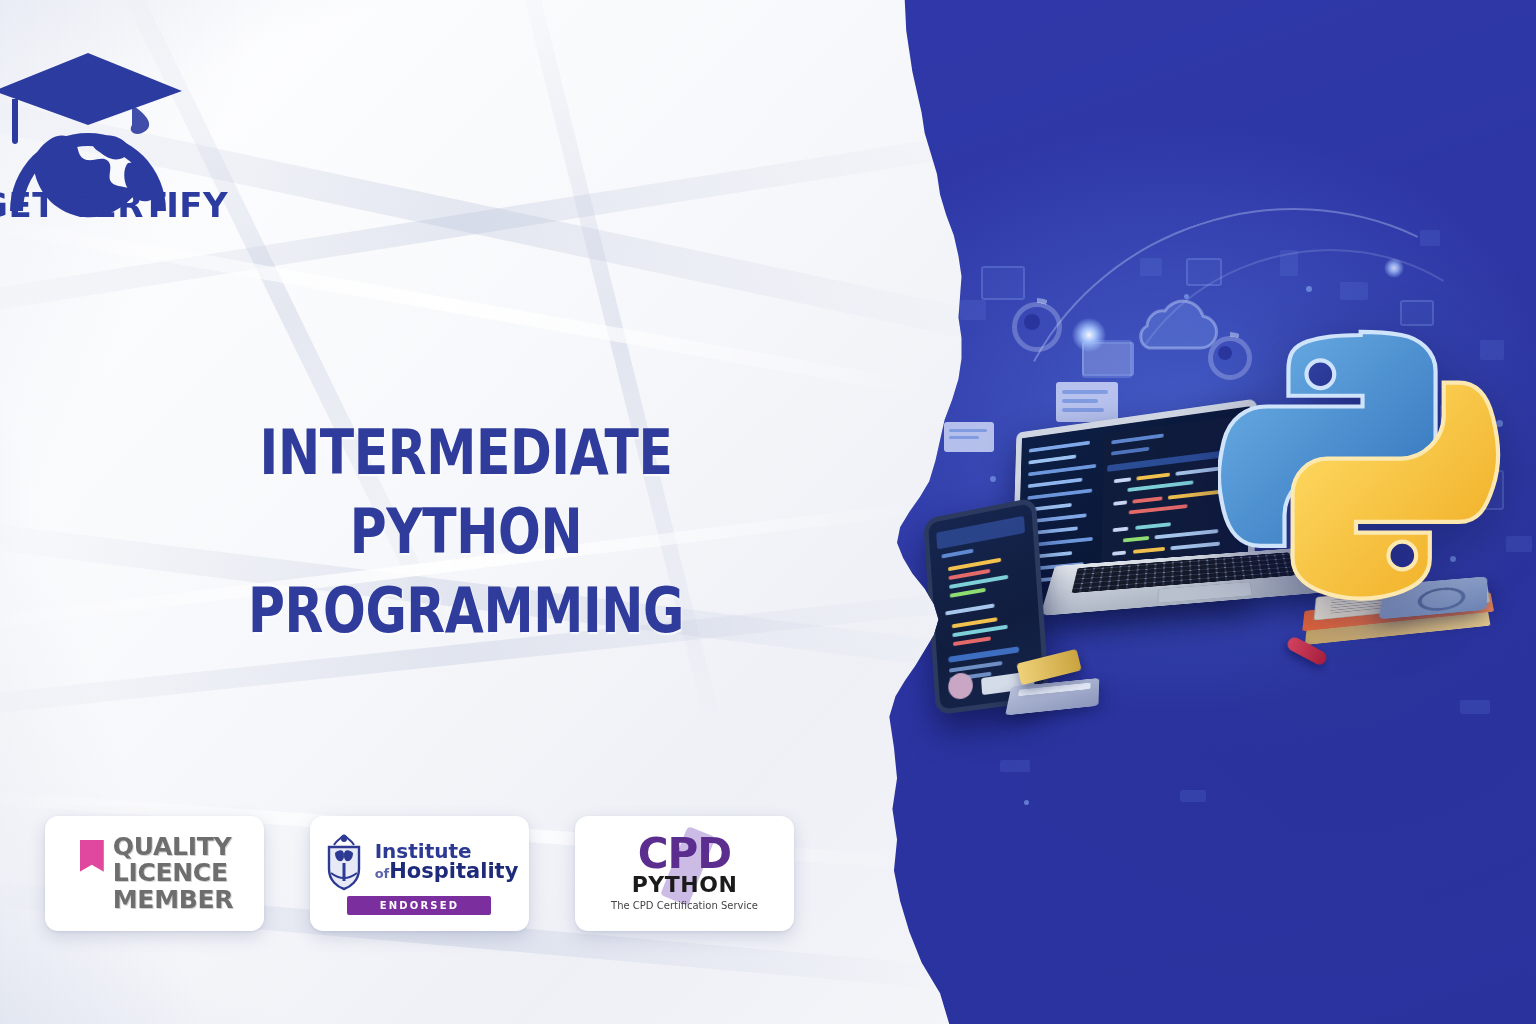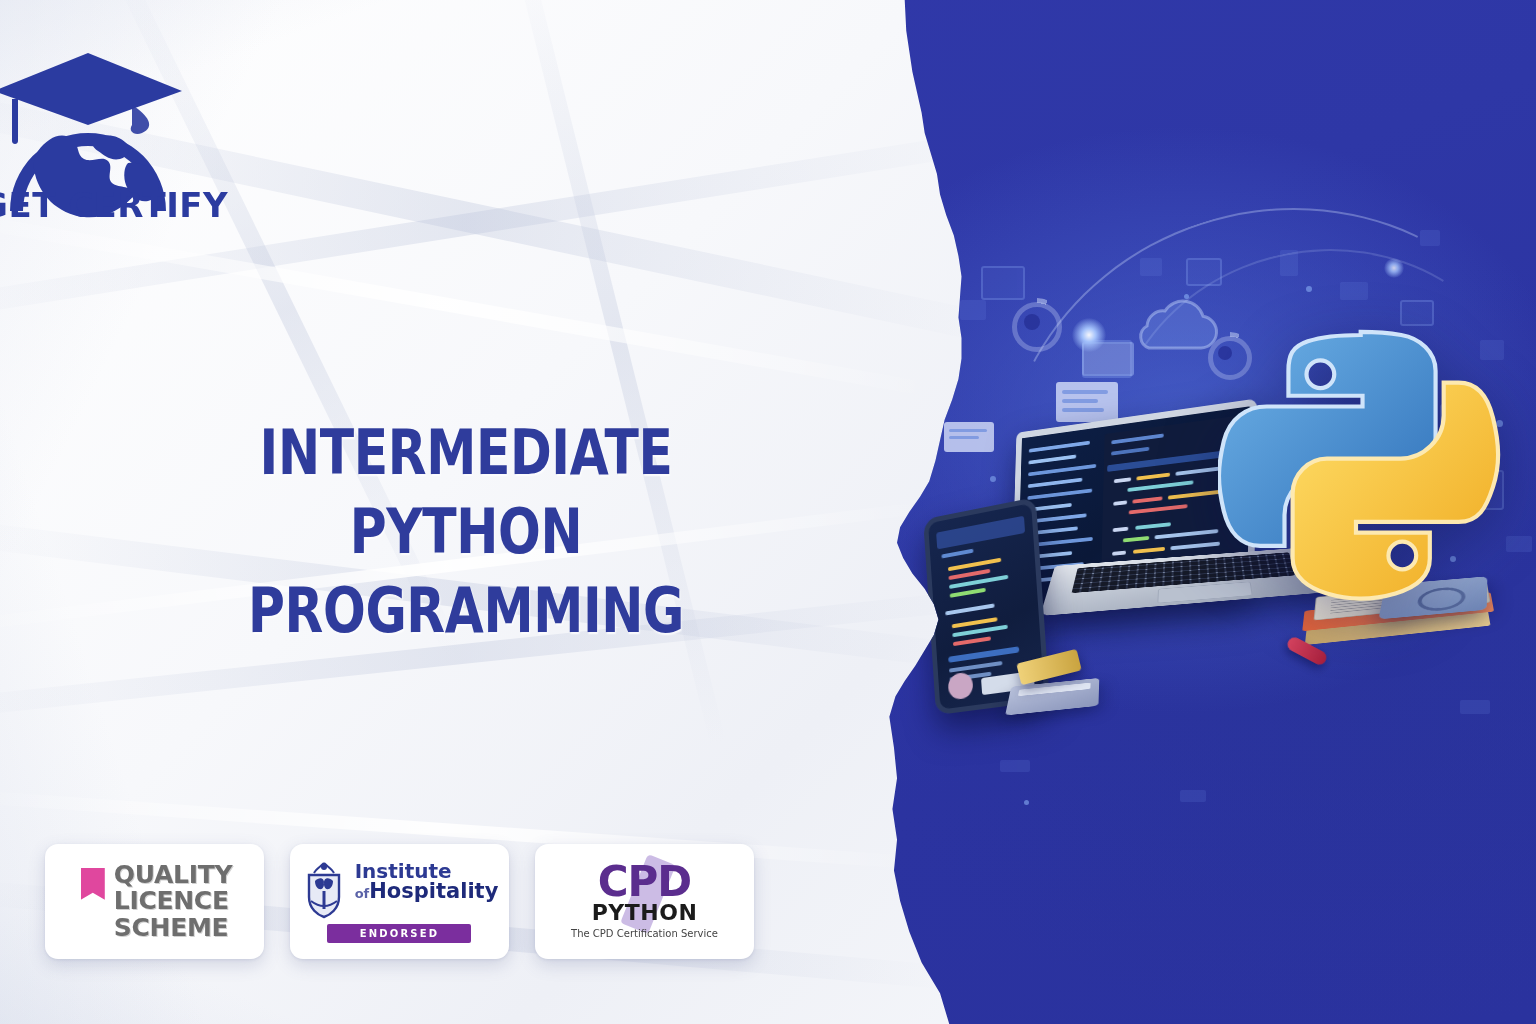--- a/index.html
+++ b/index.html
@@ -137,36 +137,36 @@
     position:absolute;left:60px;top:372px;width:812px;text-align:center;
     color:#2F3C9C;font-weight:900;font-size:63px;line-height:1.25;
     letter-spacing:-.5px;
     font-family:"DejaVu Sans", sans-serif;
     transform:scaleX(.80);transform-origin:center top;
     text-shadow:1px 2px 2px rgba(255,255,255,.9), 0 1px 0 rgba(130,140,200,.25);
   }
   .title .l2{display:block;}
 
   
-  .cards{position:absolute;left:45px;top:844px;display:flex;gap:26px;}
+  .cards{position:absolute;left:45px;top:816px;display:flex;gap:46px;}
   .card{
     width:219px;height:115px;background:#ffffff;border-radius:13px;
     box-shadow:0 6px 17px rgba(80,92,140,.20), 0 1px 3px rgba(80,92,140,.12);
     display:flex;align-items:center;justify-content:center;position:relative;
   }
   
   .qls{display:flex;align-items:flex-start;gap:9px;padding-left:4px;}
   .ribbon{width:24px;height:32px;background:#E0479E;margin-top:6px;
     clip-path:polygon(0 0,100% 0,100% 100%,50% 78%,0 100%);}
   .qlstext{font-family:"DejaVu Sans", sans-serif;font-weight:800;font-size:25px;
     line-height:1.06;color:#6E6E6E;letter-spacing:-.3px;
     text-shadow:1px 1px 0 rgba(150,150,150,.45);}
   
   .ioh{display:flex;flex-direction:column;align-items:center;gap:5px;}
-  .ioh-row{display:flex;align-items:flex-start;gap:8px;}
+  .ioh-row{display:flex;align-items:center;gap:8px;}
   .ioh-txt{font-family:"DejaVu Sans", sans-serif;line-height:1.0;text-align:left;}
   .ioh-1{font-size:20px;font-weight:700;color:#2D3A93;}
   .ioh-2{font-size:21px;font-weight:800;color:#1E2A7A;}
   .ioh-2 .of{font-size:13px;font-weight:600;color:#5b63a8;}
   .endorsed{background:#7B2E9E;color:#fff;font-size:10px;font-weight:800;
     letter-spacing:2.2px;padding:4px 0;width:144px;text-align:center;border-radius:2px;
     font-family:"DejaVu Sans", sans-serif;}
   
   .cpd{display:flex;flex-direction:column;align-items:center;position:relative;}
   .cpd-tick{position:absolute;left:62px;top:-6px;width:30px;height:74px;
@@ -361,21 +361,21 @@
   </h1>
 
   <div class="cards">
 
     <div class="card">
       <div class="qls">
         <div class="ribbon"></div>
         <div class="qlstext">
           <div>QUALITY</div>
           <div>LICENCE</div>
-          <div>SCHEME</div>
+          <div>MEMBER</div>
         </div>
       </div>
     </div>
 
     <div class="card">
       <div class="ioh">
         <div class="ioh-row">
           <svg width="46" height="58" viewBox="0 0 46 58">
             <path d="M8 14 h30 v22 c0 12 -9 18 -15 20 -6 -2 -15 -8 -15 -20 z" fill="#E7EAF6" stroke="#2D3A93" stroke-width="2.4"></path>
             <path d="M23 2 c4 4 8 6 10 10 M23 2 c-4 4 -8 6 -10 10" stroke="#2D3A93" stroke-width="2" fill="none"></path>

